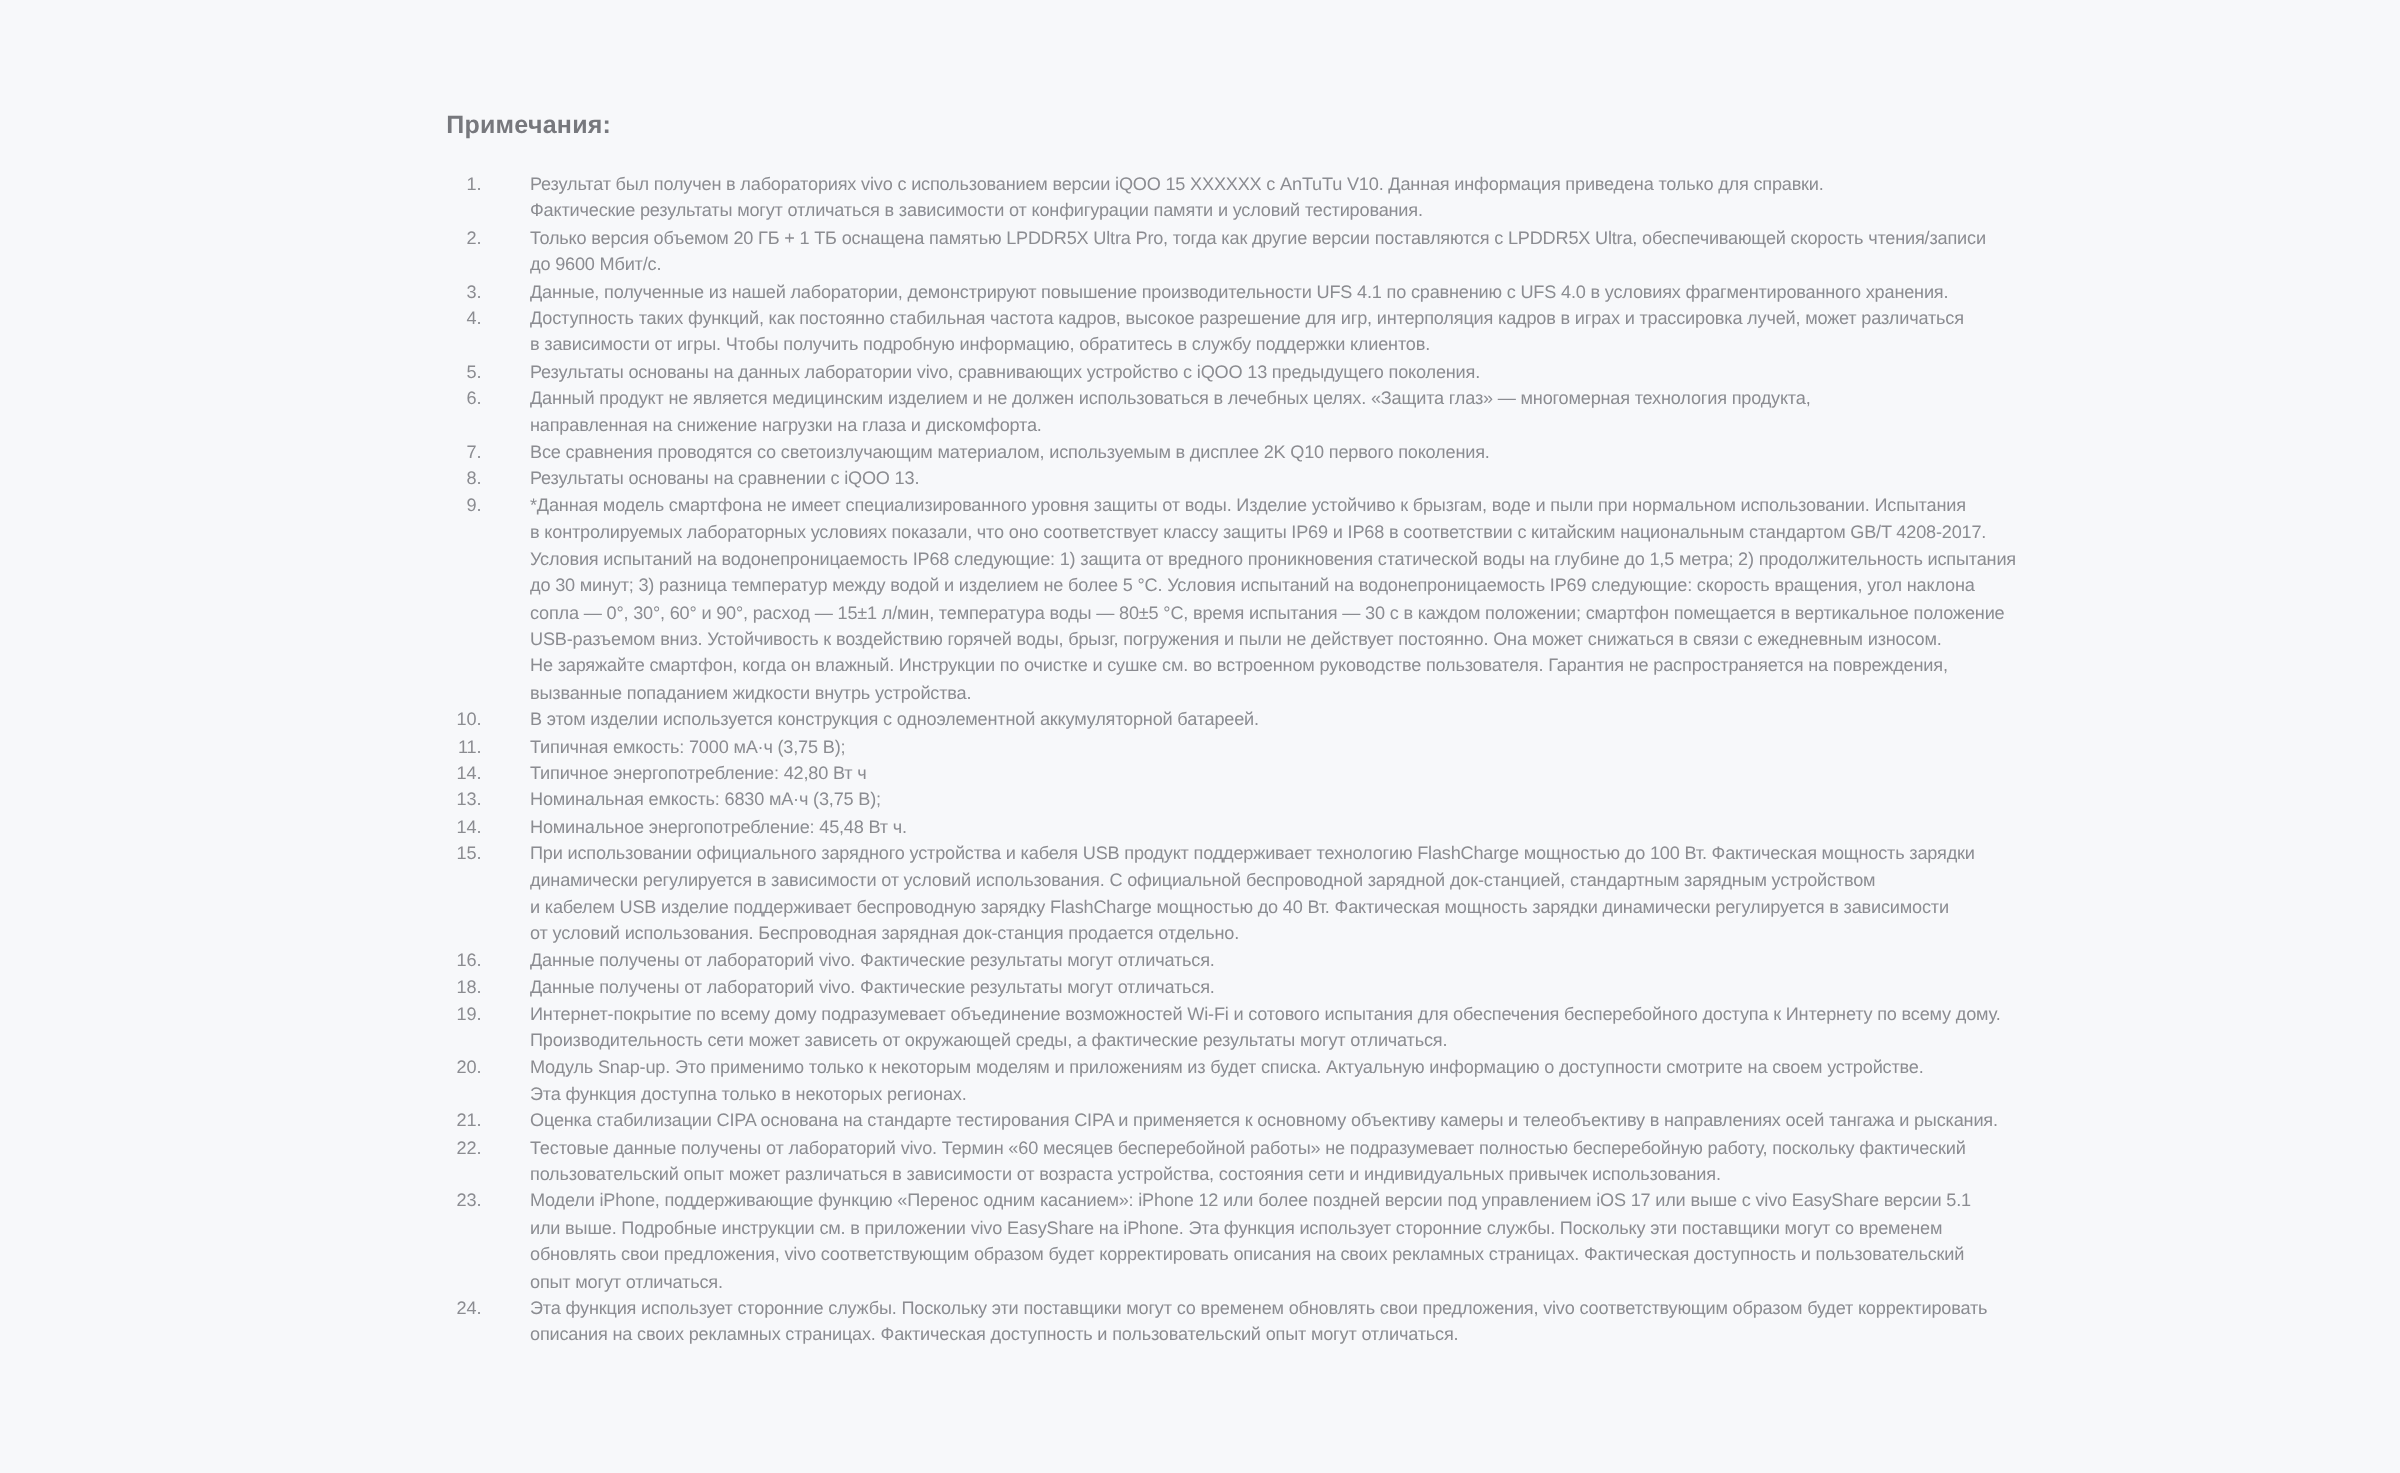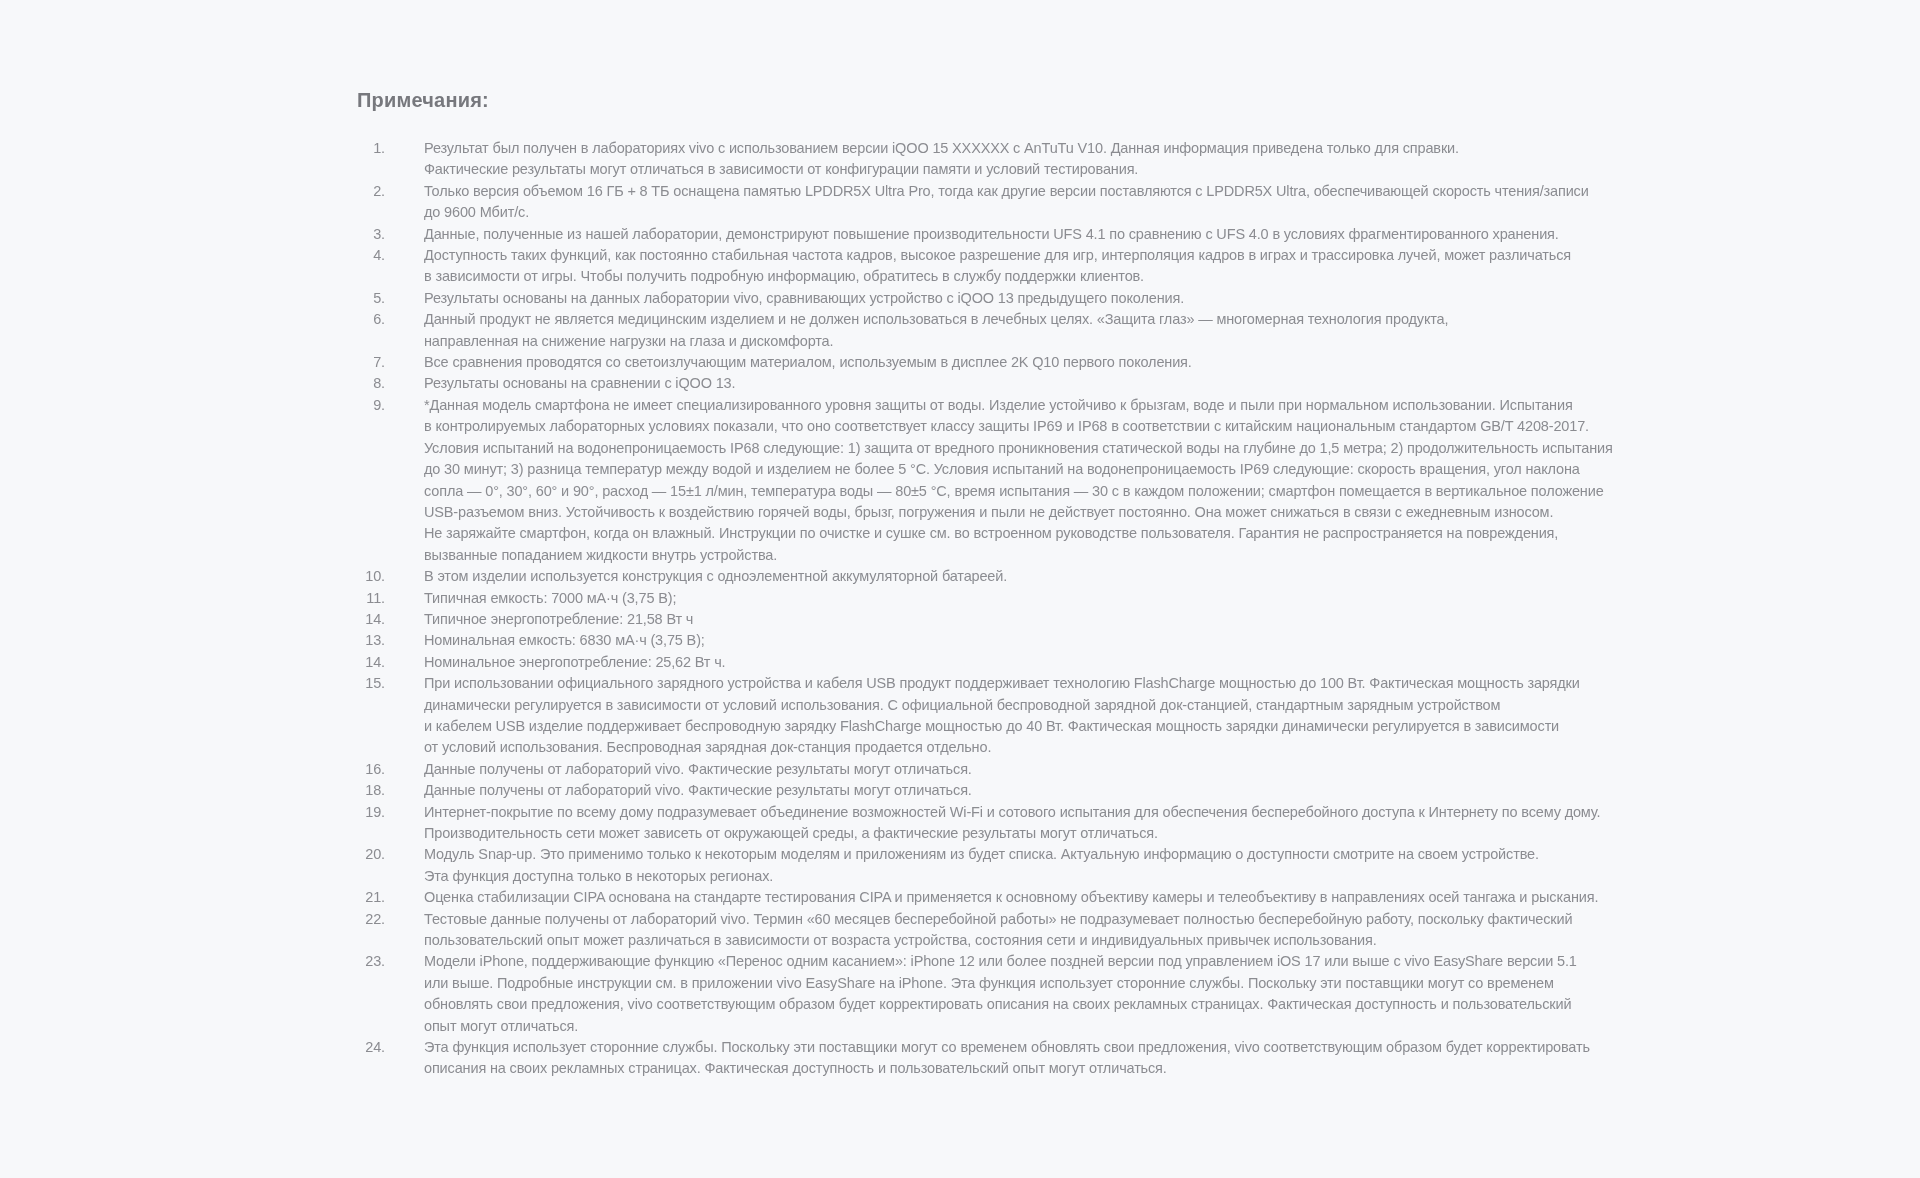--- a/index.html
+++ b/index.html
@@ -60,21 +60,21 @@
   <div class="content">
     <h2 class="title">Примечания:</h2>
     <ol class="notes-list">
       <li>
           <span class="num">1.</span>
           <span class="txt">Результат был получен в лабораториях vivo с использованием версии iQOO 15 XXXXXX с AnTuTu V10. Данная информация приведена только для справки.
 Фактические результаты могут отличаться в зависимости от конфигурации памяти и условий тестирования.</span>
         </li>
       <li>
           <span class="num">2.</span>
-          <span class="txt">Только версия объемом 16 ГБ + 8 ТБ оснащена памятью LPDDR5X Ultra Pro, тогда как другие версии поставляются с LPDDR5X Ultra, обеспечивающей скорость чтения/записи
+          <span class="txt">Только версия объемом 20 ГБ + 1 ТБ оснащена памятью LPDDR5X Ultra Pro, тогда как другие версии поставляются с LPDDR5X Ultra, обеспечивающей скорость чтения/записи
 до 9600 Мбит/с.</span>
         </li>
       <li>
           <span class="num">3.</span>
           <span class="txt">Данные, полученные из нашей лаборатории, демонстрируют повышение производительности UFS 4.1 по сравнению с UFS 4.0 в условиях фрагментированного хранения.</span>
         </li>
       <li>
           <span class="num">4.</span>
           <span class="txt">Доступность таких функций, как постоянно стабильная частота кадров, высокое разрешение для игр, интерполяция кадров в играх и трассировка лучей, может различаться
 в зависимости от игры. Чтобы получить подробную информацию, обратитесь в службу поддержки клиентов.</span>
@@ -110,29 +110,29 @@
       <li>
           <span class="num">10.</span>
           <span class="txt">В этом изделии используется конструкция с одноэлементной аккумуляторной батареей.</span>
         </li>
       <li>
           <span class="num">11.</span>
           <span class="txt">Типичная емкость: 7000 мА·ч (3,75 В);</span>
         </li>
       <li>
           <span class="num">14.</span>
-          <span class="txt">Типичное энергопотребление: 21,58 Вт ч</span>
+          <span class="txt">Типичное энергопотребление: 42,80 Вт ч</span>
         </li>
       <li>
           <span class="num">13.</span>
           <span class="txt">Номинальная емкость: 6830 мА·ч (3,75 В);</span>
         </li>
       <li>
           <span class="num">14.</span>
-          <span class="txt">Номинальное энергопотребление: 25,62 Вт ч.</span>
+          <span class="txt">Номинальное энергопотребление: 45,48 Вт ч.</span>
         </li>
       <li>
           <span class="num">15.</span>
           <span class="txt">При использовании официального зарядного устройства и кабеля USB продукт поддерживает технологию FlashCharge мощностью до 100 Вт. Фактическая мощность зарядки
 динамически регулируется в зависимости от условий использования. С официальной беспроводной зарядной док-станцией, стандартным зарядным устройством
 и кабелем USB изделие поддерживает беспроводную зарядку FlashCharge мощностью до 40 Вт. Фактическая мощность зарядки динамически регулируется в зависимости
 от условий использования. Беспроводная зарядная док-станция продается отдельно.</span>
         </li>
       <li>
           <span class="num">16.</span>

